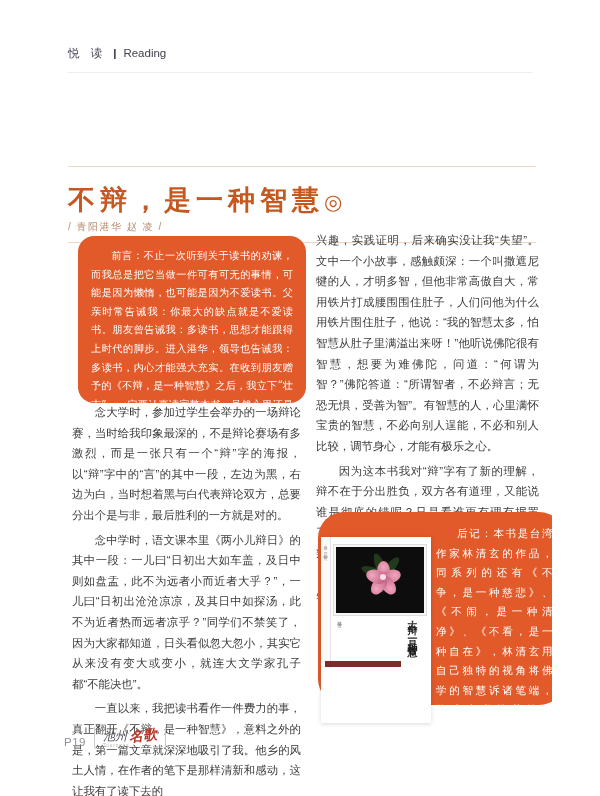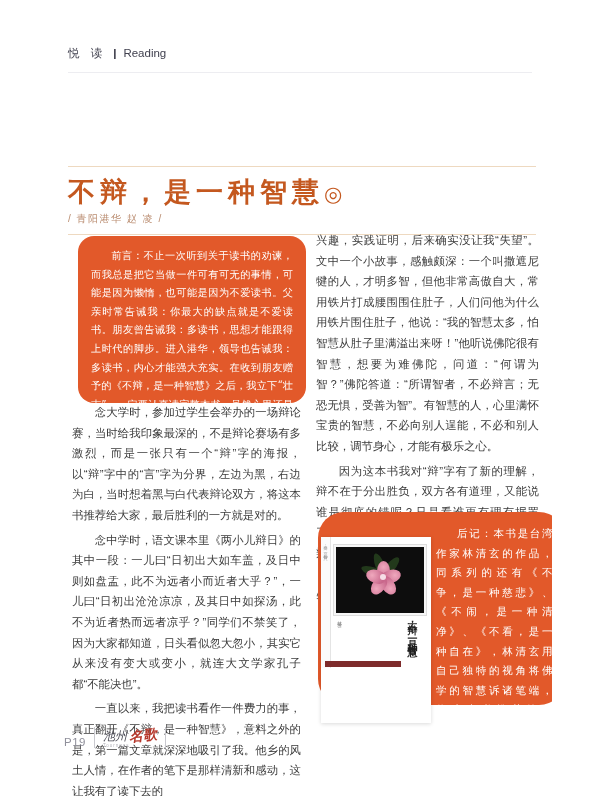--- a/index.html
+++ b/index.html
@@ -9,21 +9,21 @@
   
   .header{position:absolute;left:68px;top:46px;display:flex;align-items:baseline;gap:7px;
           color:#41414f;font-size:11.5px;}
   .header .cn{letter-spacing:4px;}
   .header .bar{font-weight:700;color:#2e2e3c;}
   .header-rule{position:absolute;left:68px;top:72px;width:464px;height:1px;background:#ededf1;}
 
   
   .title-block{position:absolute;left:68px;top:166px;width:468px;
                border-top:1px solid #eed9c0;border-bottom:1px solid #eed9c0;
-               padding:10px 0 8px 0;}
+               padding:18px 0 8px 0;}
   .article-title{color:#c4581f;font-size:27px;font-weight:700;letter-spacing:5px;line-height:1.15;margin:0;}
   .title-mark{font-size:21px;font-weight:400;letter-spacing:0;}
   .byline{margin-top:4px;color:#bb8e72;font-size:10px;letter-spacing:1.5px;}
 
   
   .preface-box{position:absolute;left:78px;top:236px;width:228px;height:167px;background:#e2592a;
                border-radius:16px;box-sizing:border-box;padding:11px 13px;overflow:hidden;}
   .preface-text{font-family:"DejaVu Serif","Liberation Serif",serif;color:#ffffff;font-size:10.2px;
                 line-height:18.6px;text-align:justify;text-indent:2em;margin:0;}
 
@@ -94,21 +94,21 @@
   <div class="title-block">
     <h1 class="article-title"><span>不辩，是一种智慧</span><span class="title-mark">◎</span></h1>
     <div class="byline">/ 青阳港华 赵 凌 /</div>
   </div>
 
   <div class="preface-box">
     <p class="preface-text">前言：不止一次听到关于读书的劝谏，而我总是把它当做一件可有可无的事情，可能是因为懒惰，也可能是因为不爱读书。父亲时常告诫我：你最大的缺点就是不爱读书。朋友曾告诫我：多读书，思想才能跟得上时代的脚步。进入港华，领导也告诫我：多读书，内心才能强大充实。在收到朋友赠予的《不辩，是一种智慧》之后，我立下“壮志”，一定要认真读完整本书，虽然心里还是虚虚的。</p>
   </div>
 
   <div class="col col-left">
-    <p>念大学时，参加过学生会举办的一场辩论赛，当时给我印象最深的，不是辩论赛场有多激烈，而是一张只有一个“辩”字的海报，以“辩”字中的“言”字为分界，左边为黑，右边为白，当时想着黑与白代表辩论双方，将这本书推荐给大家，最后胜利的一方就是对的。</p>
+    <p>念大学时，参加过学生会举办的一场辩论赛，当时给我印象最深的，不是辩论赛场有多激烈，而是一张只有一个“辩”字的海报，以“辩”字中的“言”的其中一段，左边为黑，右边为白，当时想着黑与白代表辩论双方，总要分出个是与非，最后胜利的一方就是对的。</p>
     <p>念中学时，语文课本里《两小儿辩日》的其中一段：一儿曰“日初出大如车盖，及日中则如盘盂，此不为远者小而近者大乎？”，一儿曰“日初出沧沧凉凉，及其日中如探汤，此不为近者热而远者凉乎？”同学们不禁笑了，因为大家都知道，日头看似忽大忽小，其实它从来没有变大或变小，就连大文学家孔子都“不能决也”。</p>
     <p>一直以来，我把读书看作一件费力的事，真正翻开《不辩，是一种智慧》，意料之外的是，第一篇文章就深深地吸引了我。他乡的风土人情，在作者的笔下是那样清新和感动，这让我有了读下去的</p>
   </div>
 
   <div class="col col-right">
     <p class="cont">兴趣，实践证明，后来确实没让我“失望”。文中一个小故事，感触颇深：一个叫撒遮尼犍的人，才明多智，但他非常高傲自大，常用铁片打成腰围围住肚子，人们问他为什么用铁片围住肚子，他说：“我的智慧太多，怕智慧从肚子里满溢出来呀！”他听说佛陀很有智慧，想要为难佛陀，问道：“何谓为智？”佛陀答道：“所谓智者，不必辩言；无恐无惧，受善为智”。有智慧的人，心里满怀宝贵的智慧，不必向别人逞能，不必和别人比较，调节身心，才能有极乐之心。</p>
     <p>因为这本书我对“辩”字有了新的理解，辩不在于分出胜负，双方各有道理，又能说谁是彻底的错呢？只是看谁更有理有据罢了。而孔老夫子的“不能决也”，便是一种不辩的智慧。</p>
     <p><span>“辩”，需要智慧，而“不辩”，需要更深的智慧吧。</span><span class="endmark"></span></p>
   </div>
 

